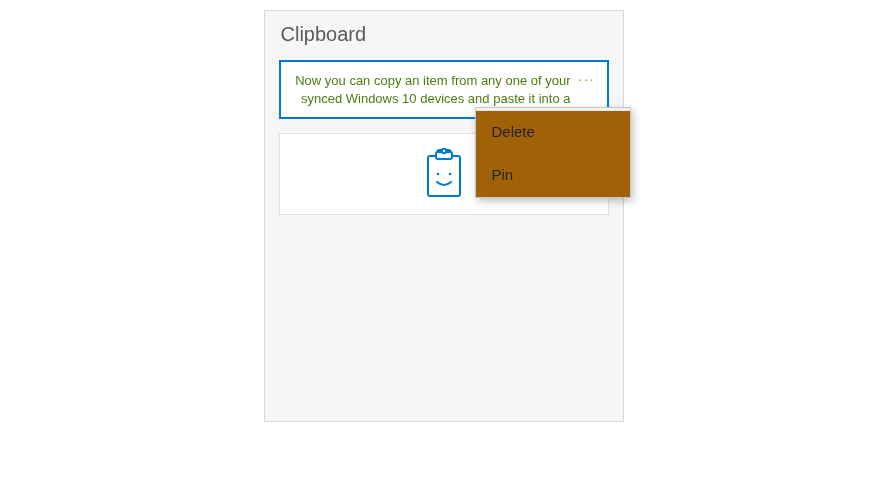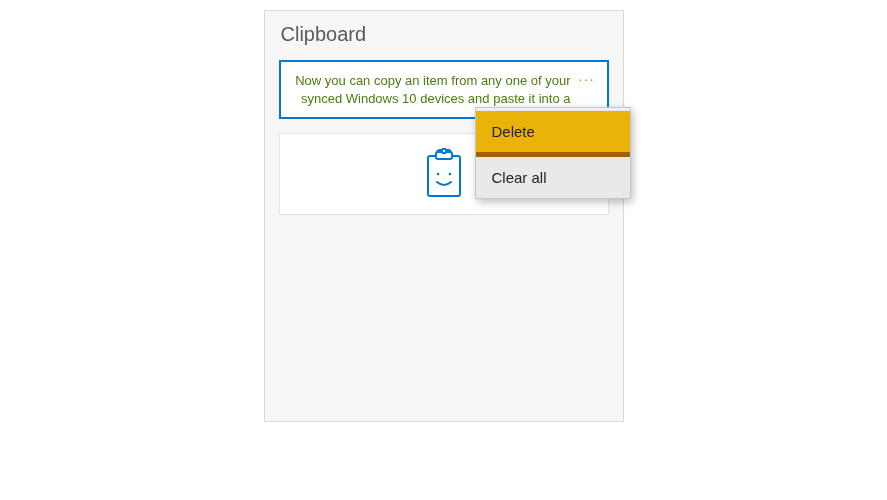--- a/index.html
+++ b/index.html
@@ -81,22 +81,22 @@
       width: 156px;
       background: #f2f2f2;
       border: 1px solid #c7c7c7;
       box-shadow: 2px 3px 8px rgba(0,0,0,0.25);
       z-index: 10;
     }
     .context-menu-item {
       padding: 12px 16px;
       font-size: 15px;
       color: #222;
-      background: #eab308;
-      border-bottom: 5px solid #a16207;
+      background: #a16207;
+      border-bottom: 2px solid #a16207;
       cursor: pointer;
     }
     .context-menu-item:first-child {
       border-top: 1px solid #e7e7e7;
       margin-top: 2px;
     }
     .context-menu-item.last {
       background: #e9e9e9;
       border-bottom: none;
       margin-bottom: 0;
@@ -122,15 +122,15 @@
       <rect x="13" y="4" width="16" height="7" rx="2" fill="#ffffff"></rect>
       <circle cx="21" cy="3" r="2.2" fill="#ffffff"></circle>
       <circle cx="15" cy="26" r="1.3" fill="#0078d4" stroke="none"></circle>
       <circle cx="27" cy="26" r="1.3" fill="#0078d4" stroke="none"></circle>
       <path d="M14 34 Q21 40 28 34" stroke-linecap="round"></path>
     </svg>
   </div>
 
   <div class="context-menu">
     <div class="context-menu-item">Delete</div>
-    <div class="context-menu-item last">Clear all</div>
+    <div class="context-menu-item">Pin</div>
   </div>
 </div>
 
 </body></html>

